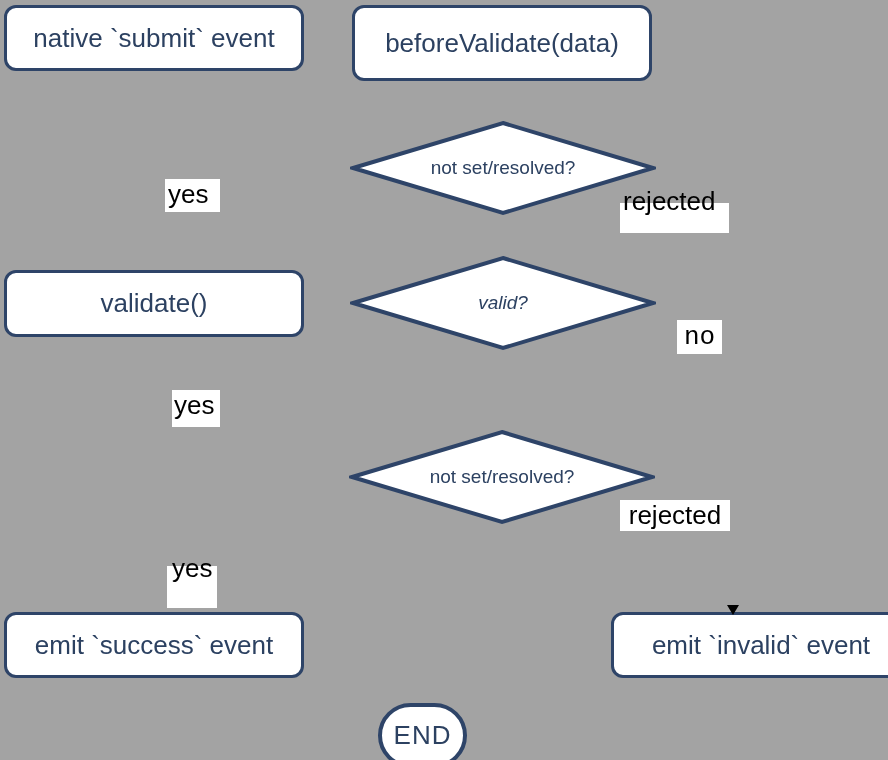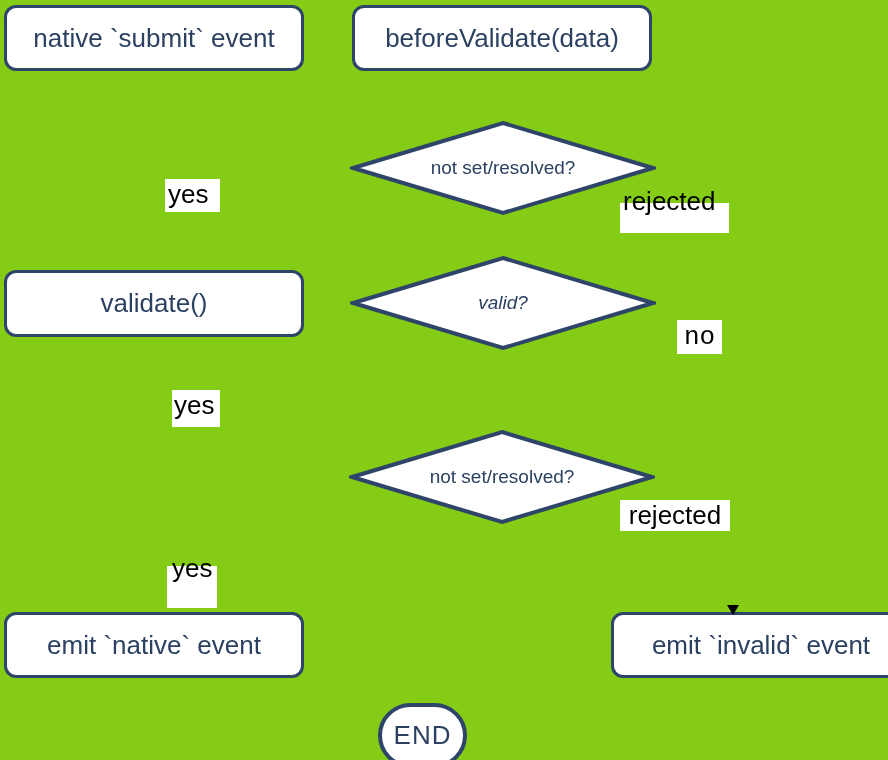--- a/index.html
+++ b/index.html
@@ -3,21 +3,21 @@
 <meta charset="utf-8">
 <style>
   :root{
     --navy:#2e4468;
     --navy-text:#2c4161;
   }
   html,body{margin:0;padding:0;background:#000;}
   .canvas{
     position:relative;
     width:888px;height:760px;
-    background:#84cc16;
+    background:#a3a3a3;
     overflow:hidden;
     font-family:"Liberation Sans", sans-serif;
   }
   
   .node{
     position:absolute;
     box-sizing:border-box;
     background:#fff;
     border:3.5px solid var(--navy);
     border-radius:12px;
@@ -77,21 +77,21 @@
     z-index:5;
   }
 </style>
 </head>
 <body>
 
 <div class="canvas">
 
   <div class="node" style="left:4px;top:5px;width:300px;height:66px;">native `submit` event</div>
 
-  <div class="node" style="left:352px;top:5px;width:300px;height:66px;text-align:center;">beforeValidate(data)</div>
+  <div class="node" style="left:352px;top:5px;width:300px;height:76px;text-align:center;">beforeValidate(data)</div>
 
   <div class="diamond" style="left:350px;top:120px;">
     <svg viewBox="0 0 306 96">
       <polygon points="153,3 303,48 153,93 3,48" fill="#ffffff" stroke="#2e4468" stroke-width="4"></polygon>
     </svg>
     <div class="dlabel">not set/resolved?</div>
   </div>
 
   <div class="elabel topleft" style="left:165px;top:179px;width:52px;height:33px;padding-left:3px;">yes</div>
 
@@ -119,21 +119,21 @@
     </svg>
     <div class="dlabel">not set/resolved?</div>
   </div>
 
   <div class="elabel center" style="left:620px;top:500px;width:110px;height:31px;">rejected</div>
 
   <div class="elabel" style="left:167px;top:566px;width:50px;height:42px;">
     <span class="shifted" style="top:-13px;left:5px;">yes</span>
   </div>
 
-  <div class="node" style="left:4px;top:612px;width:300px;height:66px;">emit `native` event</div>
+  <div class="node" style="left:4px;top:612px;width:300px;height:66px;">emit `success` event</div>
 
   <div class="node" style="left:585px;top:612px;width:300px;height:66px;margin-left:26px;">emit `invalid` event</div>
 
   <div class="arrow-tick" style="left:727px;top:605px;"></div>
 
   <div class="stadium" style="left:378px;top:692px;width:89px;height:65px;margin-top:11px;">END</div>
 
 </div>
 
 </body></html>

